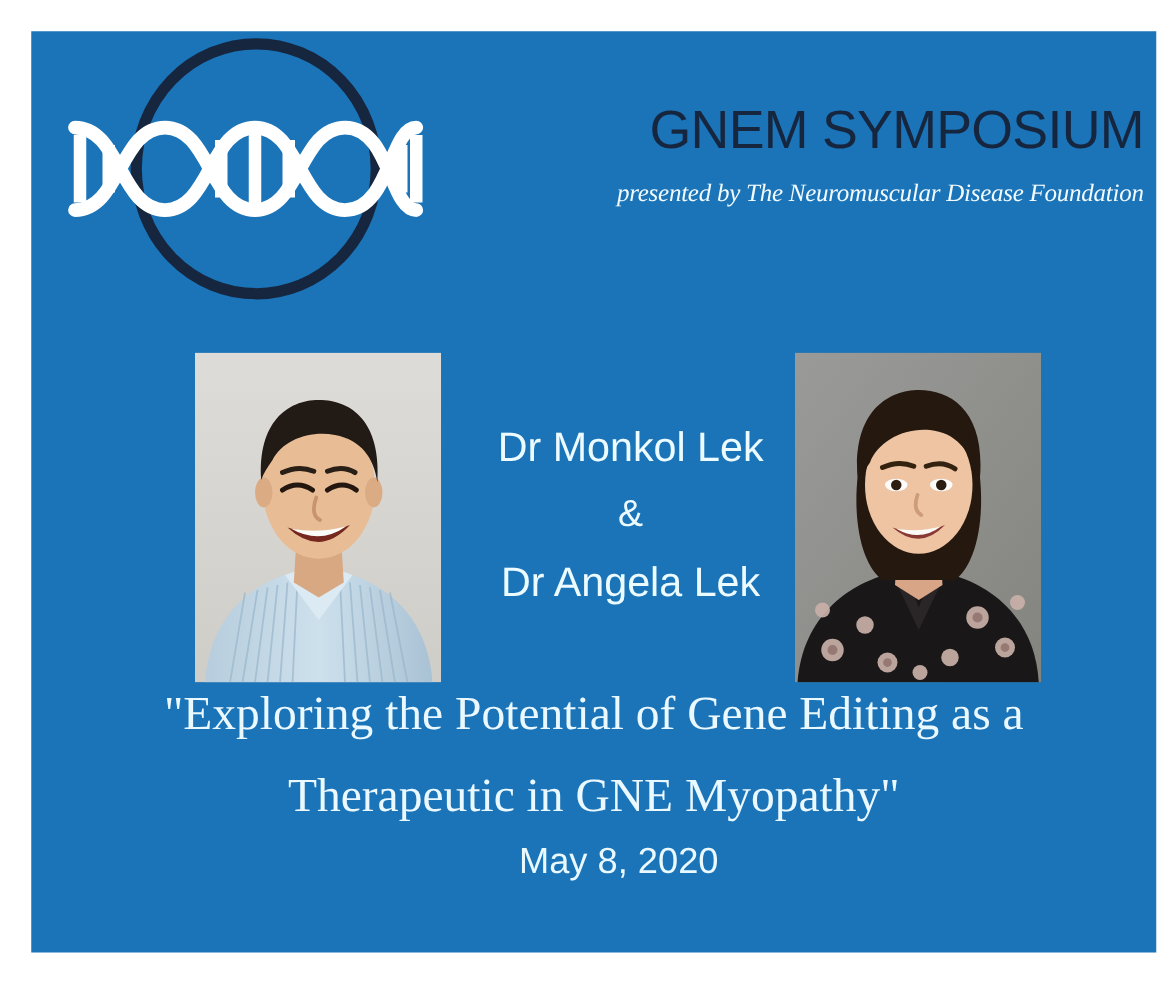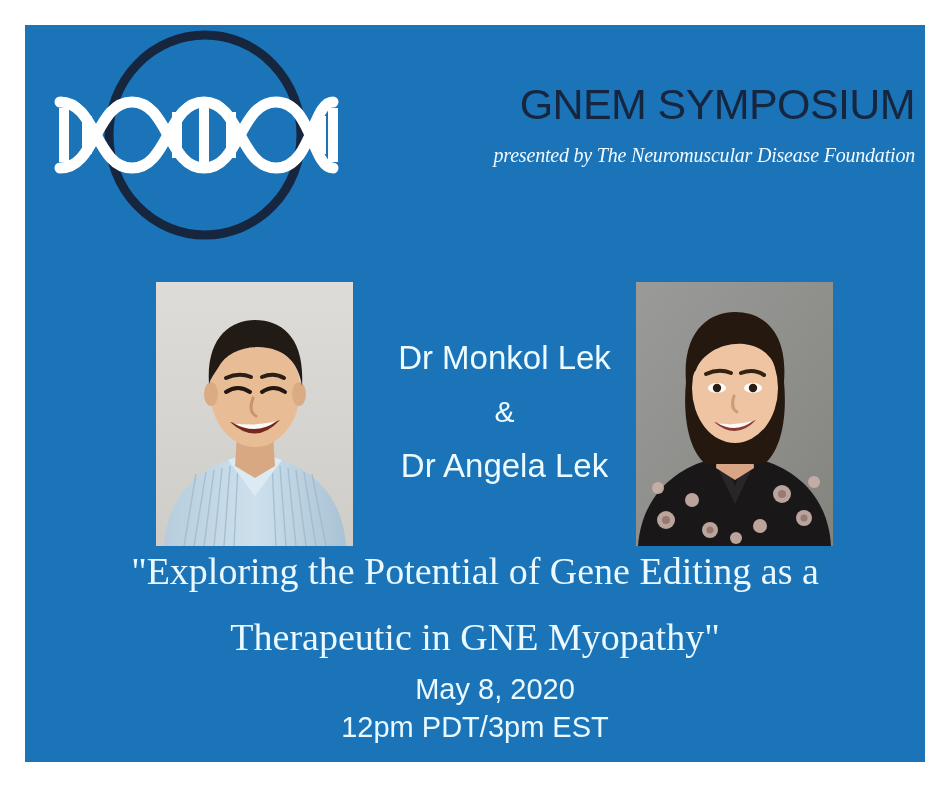--- a/index.html
+++ b/index.html
@@ -305,17 +305,16 @@
       <div class="speaker-name">Dr Angela Lek</div>
     </div>
 
     <div id="talk-title">
       <span class="tline">"Exploring the Potential of Gene Editing as a</span>
       <span class="tline">Therapeutic in GNE Myopathy"</span>
     </div>
 
     <div id="event-details">
       <div id="event-date">May 8, 2020</div>
-      <div id="event-time">12pm PDT/3pm EST</div>
     </div>
 
   </div>
 </div>
 
 </body></html>

